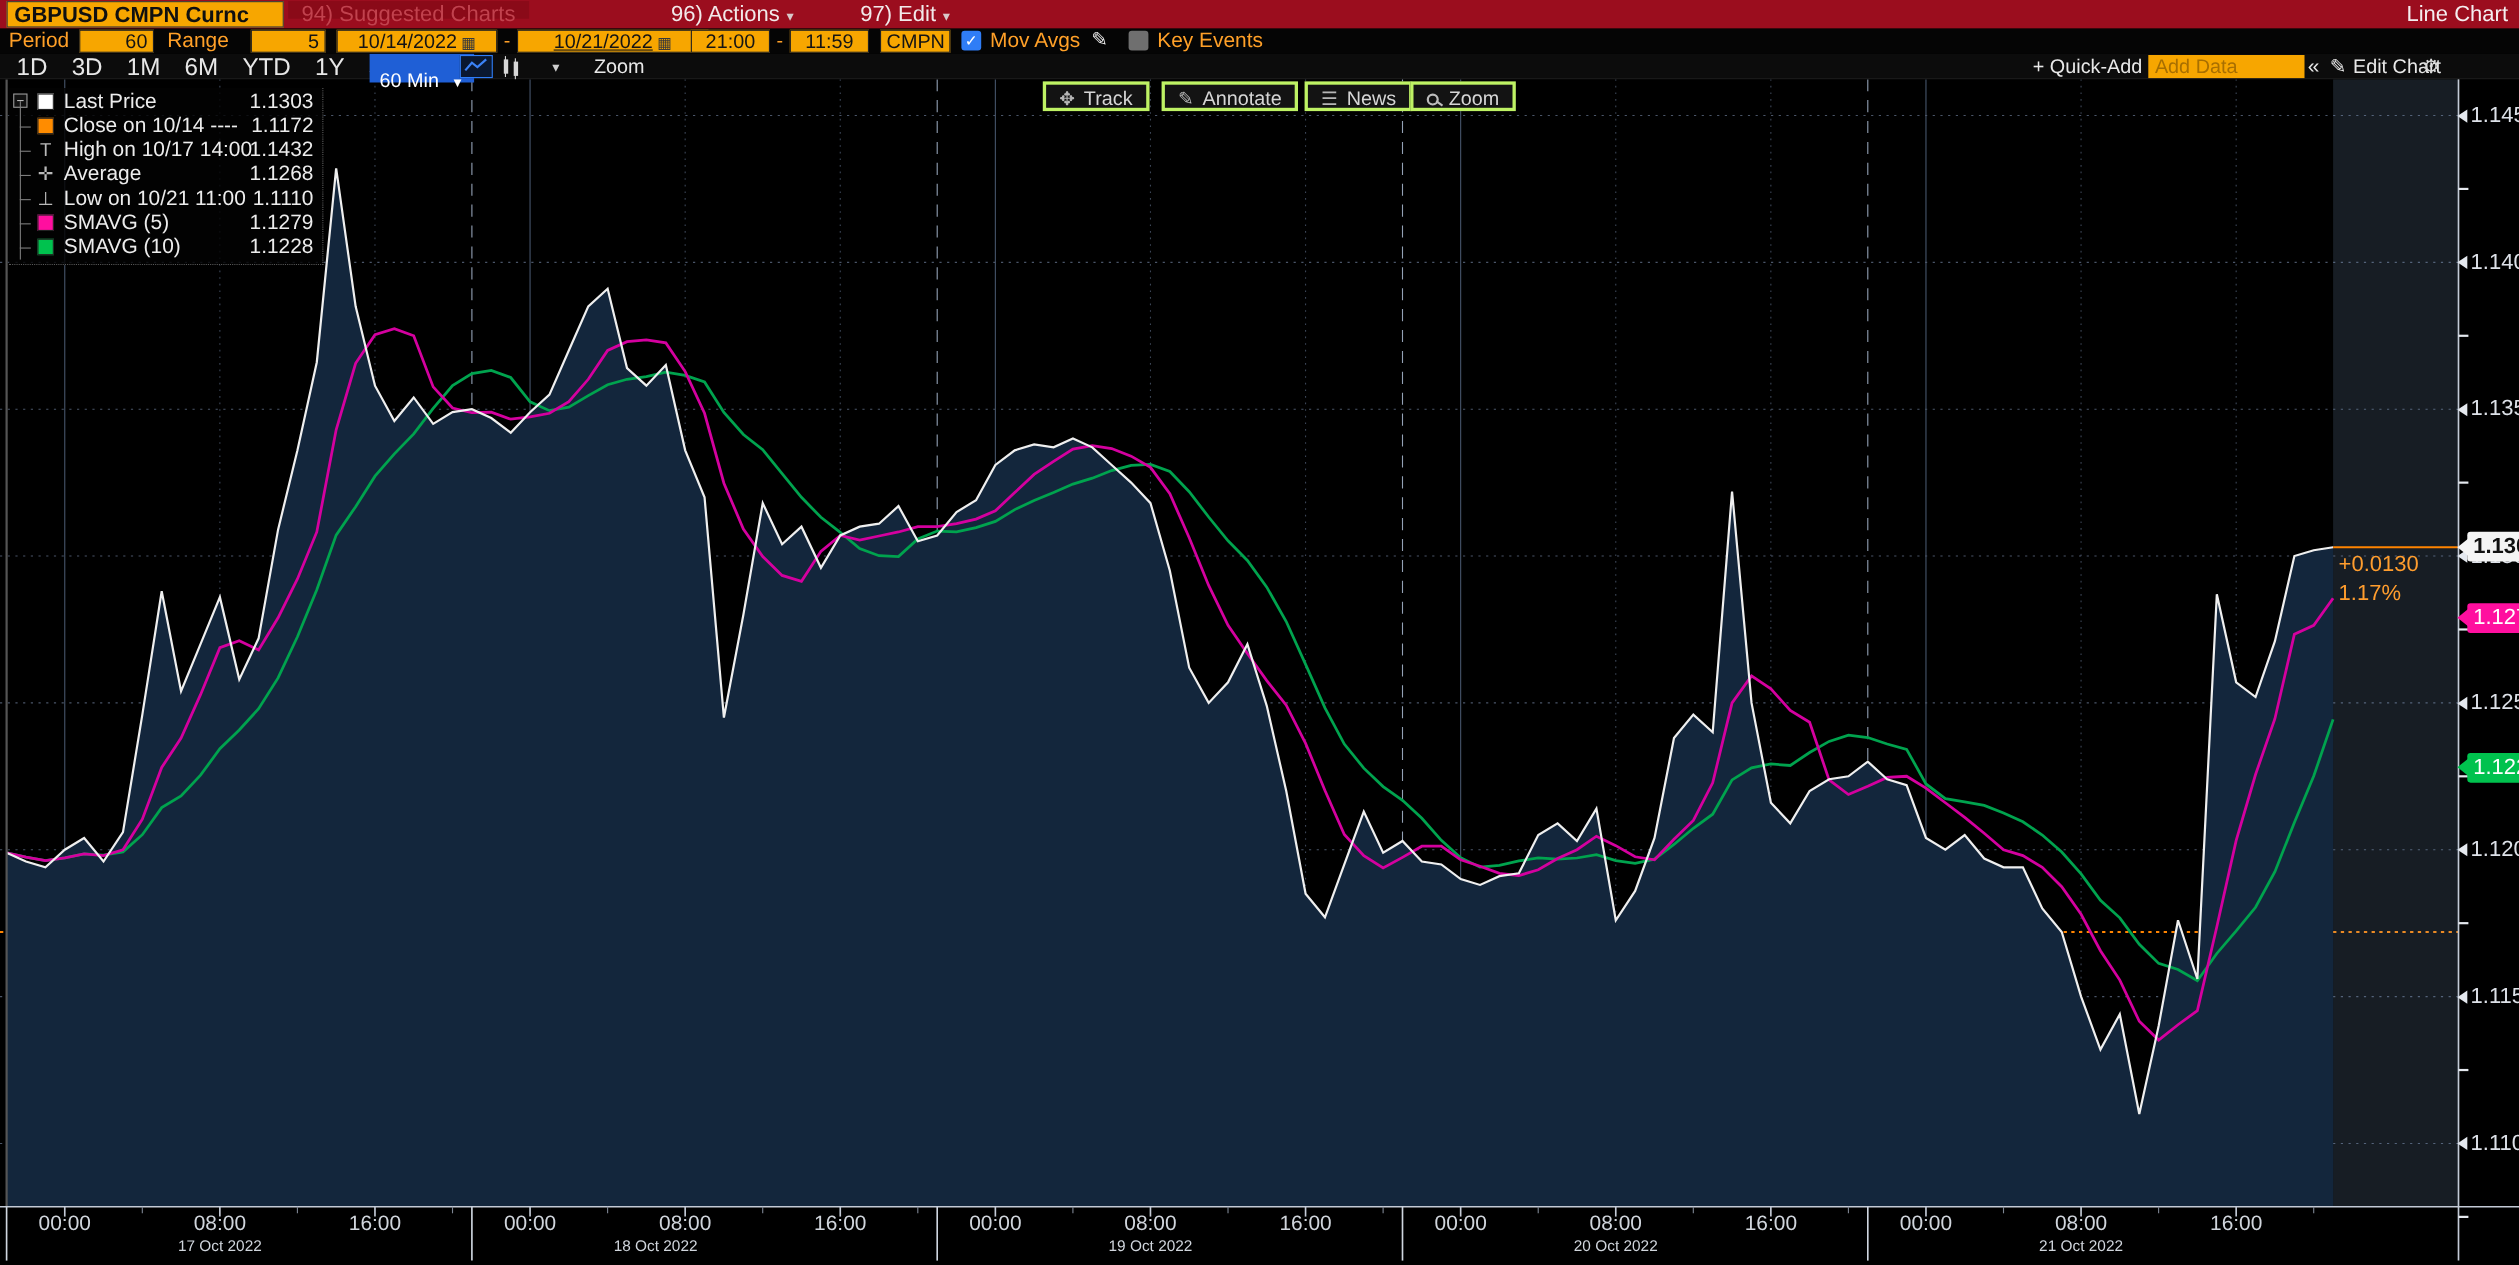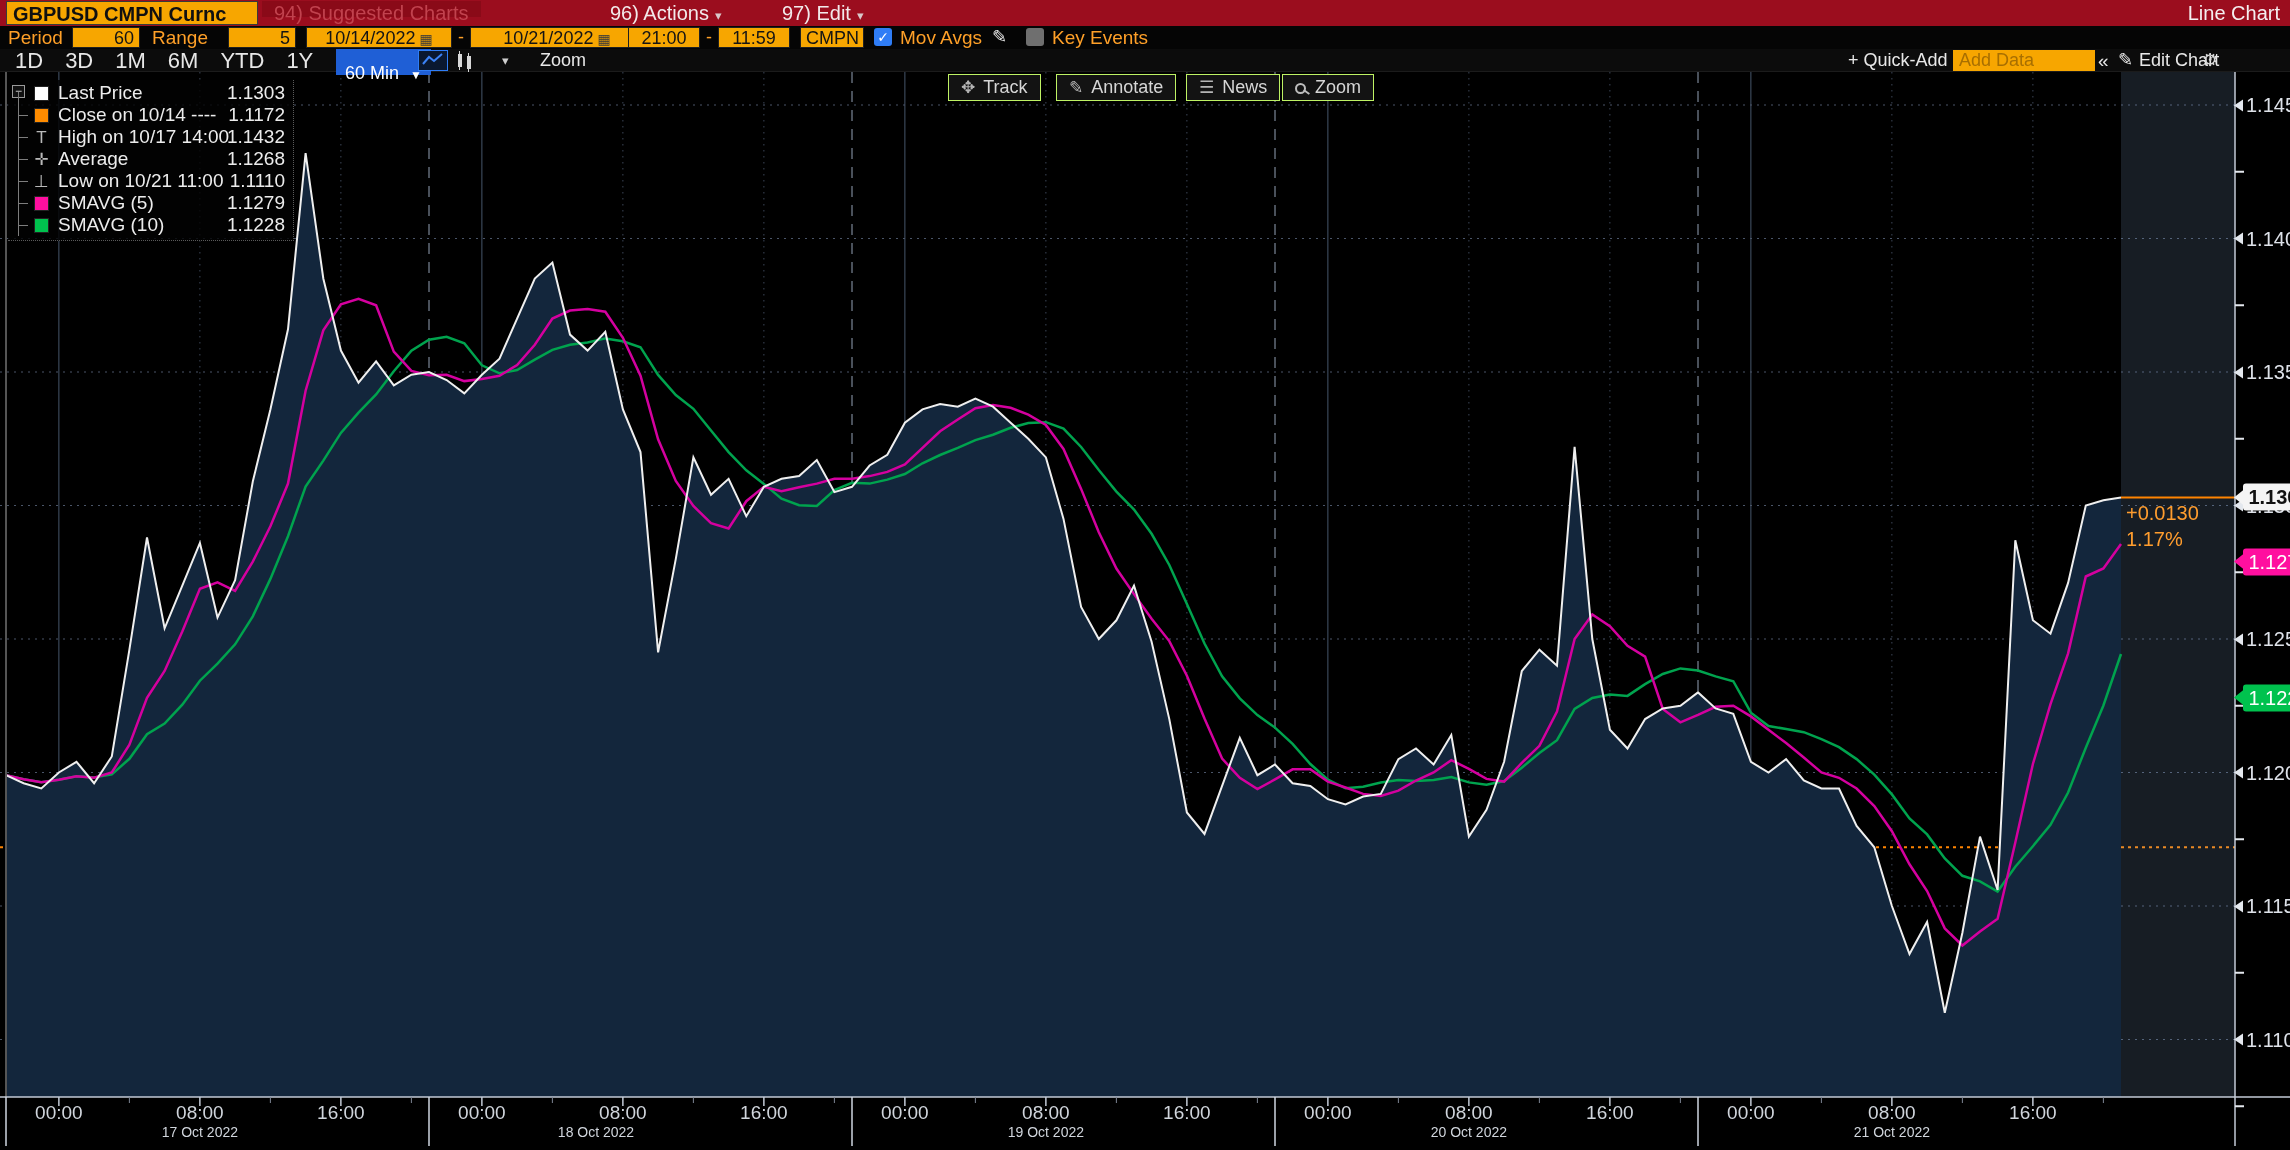--- a/index.html
+++ b/index.html
@@ -50,21 +50,21 @@
   #adddata-input::placeholder { color:#a86f00; }
   #collapse-btn { position:absolute; left:2098px; top:0; color:#e8e8e8; font-size:19px; line-height:23px; }
   #editchart-btn { position:absolute; left:2118px; top:0; color:#e8e8e8; font-size:18px; line-height:23px; }
   #gear-btn { position:absolute; left:2202px; top:0; color:#d8d8d8; font-size:18px; line-height:23px; }
 
   
   #plot { position:absolute; left:0; top:0; width:2290px; height:1150px; }
   #chart-svg { position:absolute; left:0; top:0; }
 
   
-  .chartbtn { position:absolute; top:74px; height:27px; background:#131313; border:1px solid #bef264;
+  .chartbtn { position:absolute; top:74px; height:27px; background:#131313; border:3px solid #bef264;
     color:#d6d6d6; font-size:18px; line-height:25px; padding:0 12px; white-space:nowrap; }
   .chartbtn .ic { color:#b5b5b5; margin-right:8px; font-size:17px; }
   .mag { position:relative; display:inline-block; width:11px; height:11px; border:2px solid #bdbdbd;
     border-radius:50%; margin-right:9px; vertical-align:-1px; }
   .mag::after { content:""; position:absolute; width:7px; height:2px; background:#bdbdbd; right:-6px;
     bottom:-1px; transform:rotate(35deg); }
 
   
   #legend { position:absolute; left:8px; top:80px; width:286px; background:rgba(2,2,2,0.82);
     border-right:1px dotted #5a5a5a; border-bottom:1px dotted #5a5a5a; padding:2px 0 4px 0; }
@@ -253,21 +253,21 @@
   <div id="linechart-label">Line Chart</div>
 </div>
 
 <div id="row2">
   <span class="amber-label" style="left:8px;">Period</span>
   <span class="amber-box" style="left:72px; width:68px;">60</span>
   <span class="amber-label" style="left:152px;">Range</span>
   <span class="amber-box" style="left:228px; width:68px;">5</span>
   <span class="amber-box ctr" style="left:306px; width:146px;"><span>10/14/2022</span><span class="cal-ic">▦</span></span>
   <span class="dash" style="left:458px;">-</span>
-  <span class="amber-box ctr" style="left:470px; width:174px;"><span>10/21/2022</span><span class="cal-ic">▦</span></span>
+  <span class="amber-box ctr" style="left:470px; width:174px;text-decoration:underline;"><span>10/21/2022</span><span class="cal-ic">▦</span></span>
   <span class="amber-box ctr" style="left:628px; width:72px;">21:00</span>
   <span class="dash" style="left:706px;">-</span>
   <span class="amber-box ctr" style="left:718px; width:72px;">11:59</span>
   <span class="amber-box ctr" style="left:800px; width:64px;">CMPN</span>
   <span class="chk" style="left:874px;">✓</span>
   <span class="amber-label" style="left:900px;">Mov Avgs</span>
   <span class="pencil" style="left:992px;">✎</span>
   <span class="chk off" style="left:1026px;"></span>
   <span class="amber-label" style="left:1052px;">Key Events</span>
 </div>

